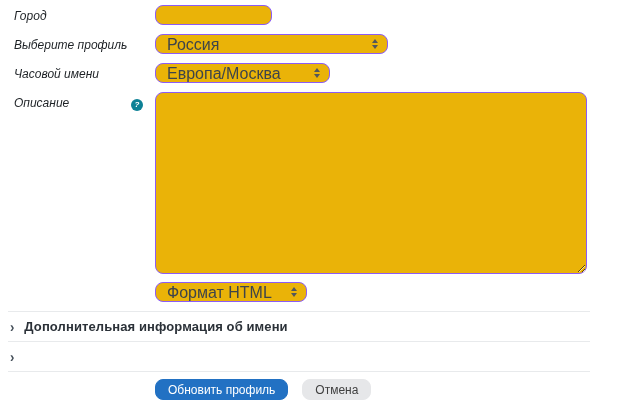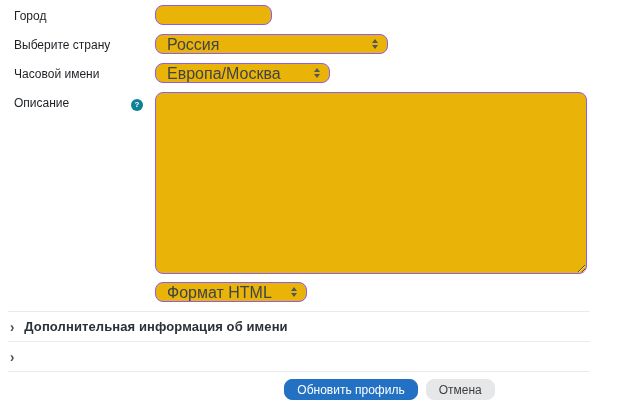--- a/index.html
+++ b/index.html
@@ -1,20 +1,20 @@
 <!DOCTYPE html>
 <html><head>
 <meta charset="utf-8">
 <style>
   html,body{margin:0;padding:0;background:#fff;}
   body{font-family:"Liberation Sans",sans-serif;color:#212529;}
   .page{position:relative;width:624px;height:406px;background:#fff;overflow:hidden;box-sizing:border-box;padding:5px 0 0 14px;}
 
   .form-row{display:flex;align-items:flex-start;margin-bottom:9px;}
-  .row-label{width:141px;flex:0 0 141px;font-size:12px;color:#1d2125;padding-top:4px;box-sizing:border-box;display:flex;align-items:flex-start;}
+  .row-label{width:141px;flex:0 0 141px;font-size:12px;color:#1d2125;padding-top:4px;box-sizing:border-box;display:flex;align-items:flex-start;font-style:italic;}
   .row-label .lbl{display:inline-block;}
 
   .ctl{box-sizing:border-box;height:20px;border:1px solid #8b5cf6;border-radius:8px;background:#eab308;font-family:"Liberation Sans",sans-serif;font-size:16px;color:#3e444a;outline:none;}
   input.ctl{width:117px;padding:0 10px;}
   select.ctl{appearance:none;-webkit-appearance:none;-moz-appearance:none;padding:0 24px 0 11px;}
   .selwrap{position:relative;display:inline-block;}
   .arrows{position:absolute;right:10px;top:50%;transform:translateY(-50%);display:flex;flex-direction:column;gap:2px;pointer-events:none;}
   .arrows i{display:block;width:0;height:0;border-left:3px solid transparent;border-right:3px solid transparent;}
   .arrows .up{border-bottom:4px solid #52575c;}
   .arrows .down{border-top:4px solid #52575c;}
@@ -26,40 +26,40 @@
   select.fmt{width:152px;}
   .country{width:233px;}
   .tz{width:175px;border-radius:8px;}
 
   .sections{margin:9px 34px 0 -6px;}
   .section-head{display:flex;align-items:center;border-top:1px solid #e8eaec;padding:7px 0 7px 2px;cursor:pointer;}
   .section-head .chev{color:#46505a;font-size:13px;font-weight:bold;margin-right:10px;transform:scaleY(1.15);}
   .section-head .stitle{font-size:13px;font-weight:bold;color:#2b3138;letter-spacing:.1px;}
   .sections-end{border-top:1px solid #e8eaec;height:0;}
 
-  .btn-row{display:flex;gap:8px;margin:7px 0 0 141px;justify-content:center;}
+  .btn-row{display:flex;gap:14px;margin:7px 0 0 141px;}
   .btn{box-sizing:border-box;height:21px;padding:0 12px;border-radius:8px;font-family:"Liberation Sans",sans-serif;font-size:12px;border:1px solid transparent;cursor:pointer;}
   .btn-primary{background:#2271c3;border-color:#2271c3;color:#fff;}
   .btn-secondary{background:#e6e7e9;border-color:#e6e7e9;color:#404040;}
 </style>
 </head>
 <body>
 
 <div class="page">
 
   <div class="form-row">
     <div class="row-label">
       <span class="lbl">Город</span>
     </div>
     <input class="ctl" type="text" value="" style="">
   </div>
 
   <div class="form-row">
     <div class="row-label">
-      <span class="lbl">Выберите страну</span>
+      <span class="lbl">Выберите профиль</span>
     </div>
     <span class="selwrap">
       <select class="ctl country">
         <option>Россия</option>
       </select>
       <span class="arrows">
           <i class="up"></i>
           <i class="down"></i>
         </span>
     </span>

